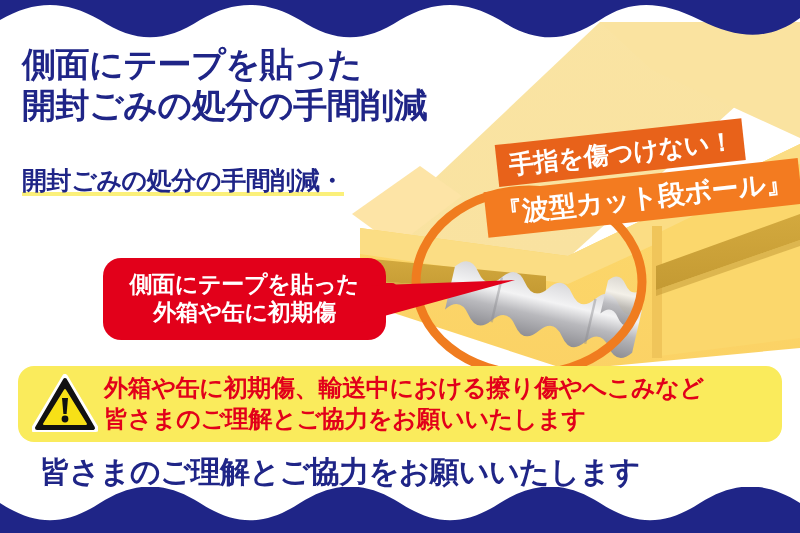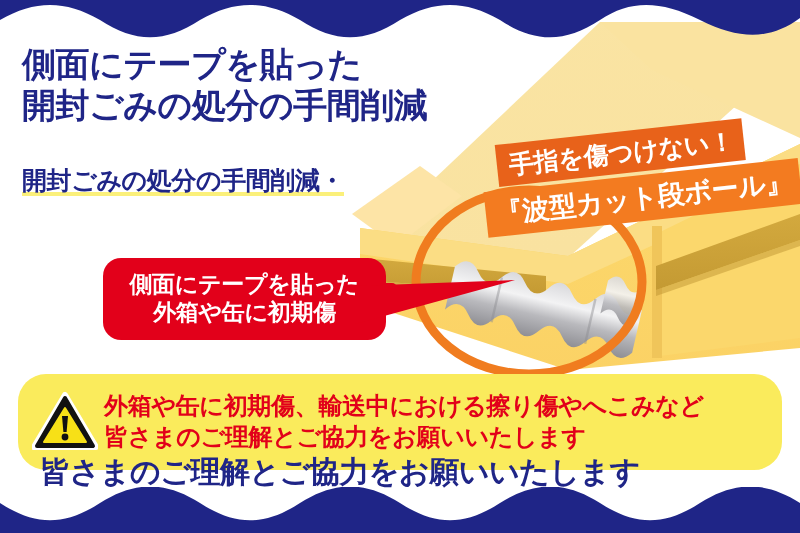--- a/index.html
+++ b/index.html
@@ -159,29 +159,28 @@
   }
   #obanner1 .otext { font-size: 25px; }
   #obanner2 .otext { font-size: 27px; }
 
   
   #warn-panel {
     position: absolute;
     left: 18px;
     top: 366px;
     width: 764px;
-    height: 96px;
+    height: 76px;
     z-index: 40;
     background: #faeb5c;
-    border-radius: 28px;
+    border-radius: 16px;
     display: flex;
     align-items: center;
     box-sizing: border-box;
     padding-left: 14px;
-    margin-top: 8px;
   }
   #warn-icon {
     width: 66px;
     height: 60px;
     flex: 0 0 66px;
     margin-right: 6px;
   }
   #warn-text {
     display: flex;
     flex-direction: column;

